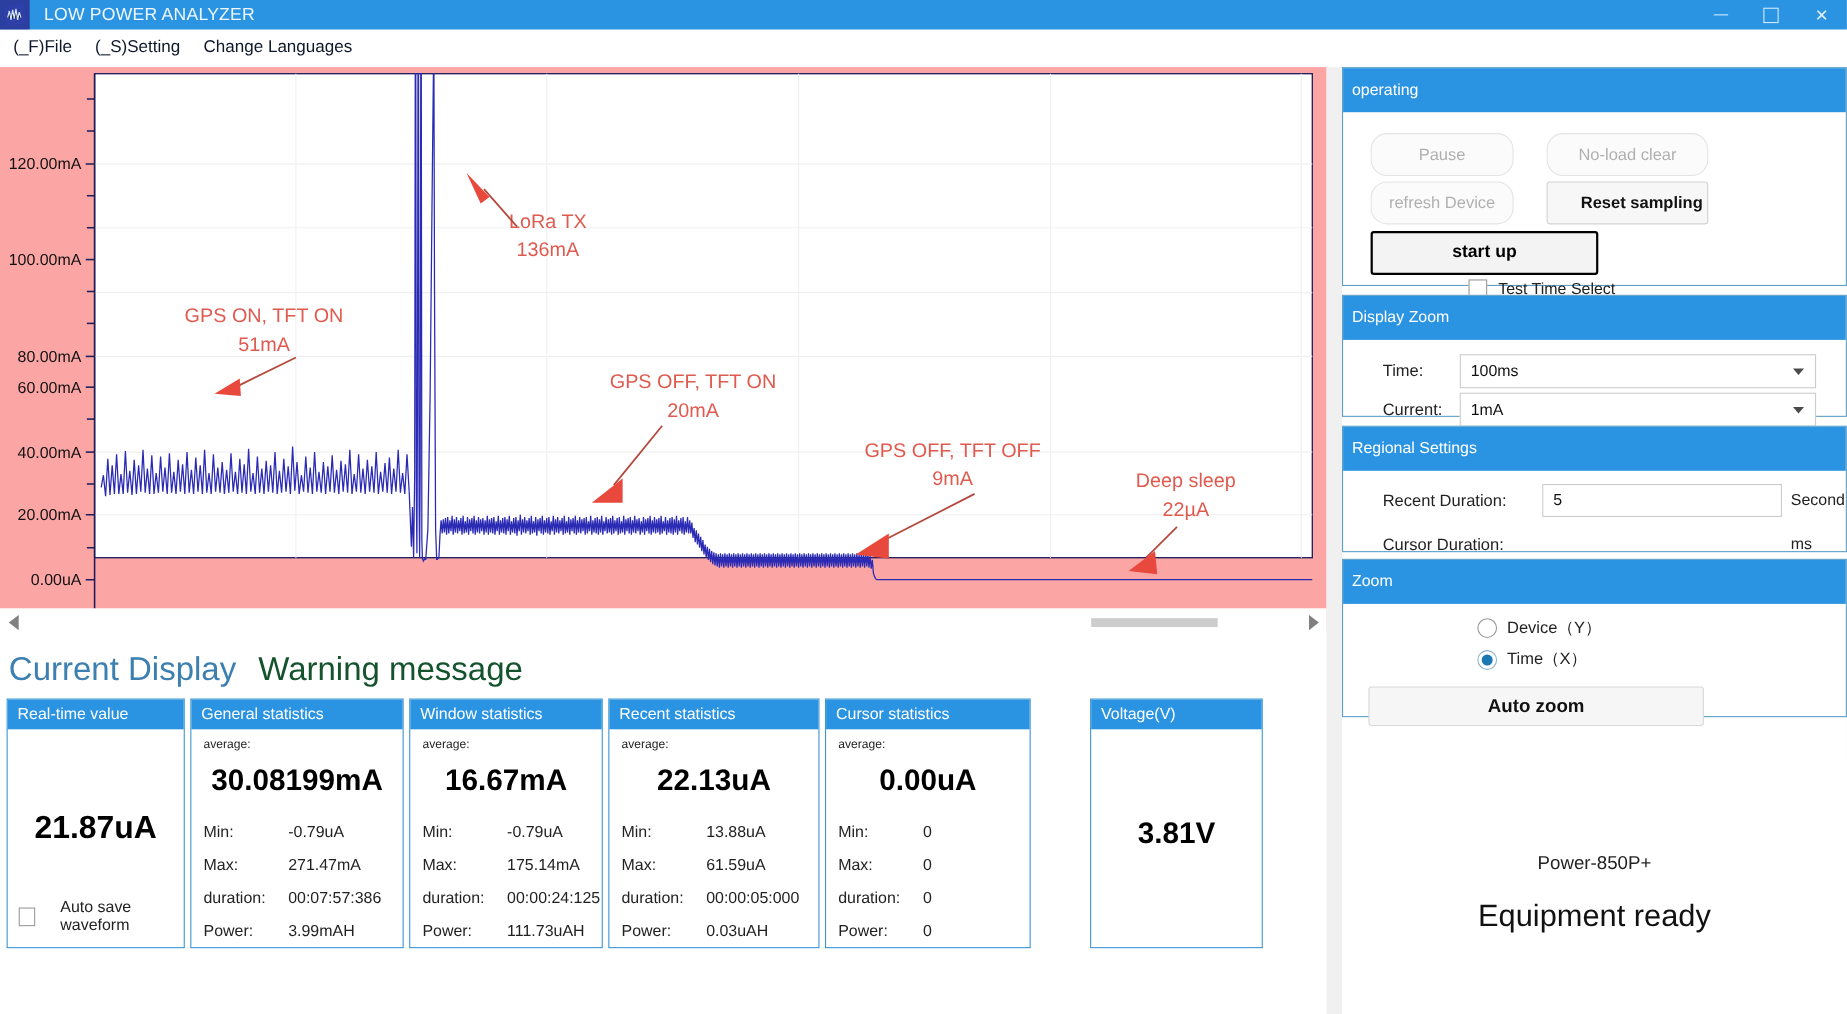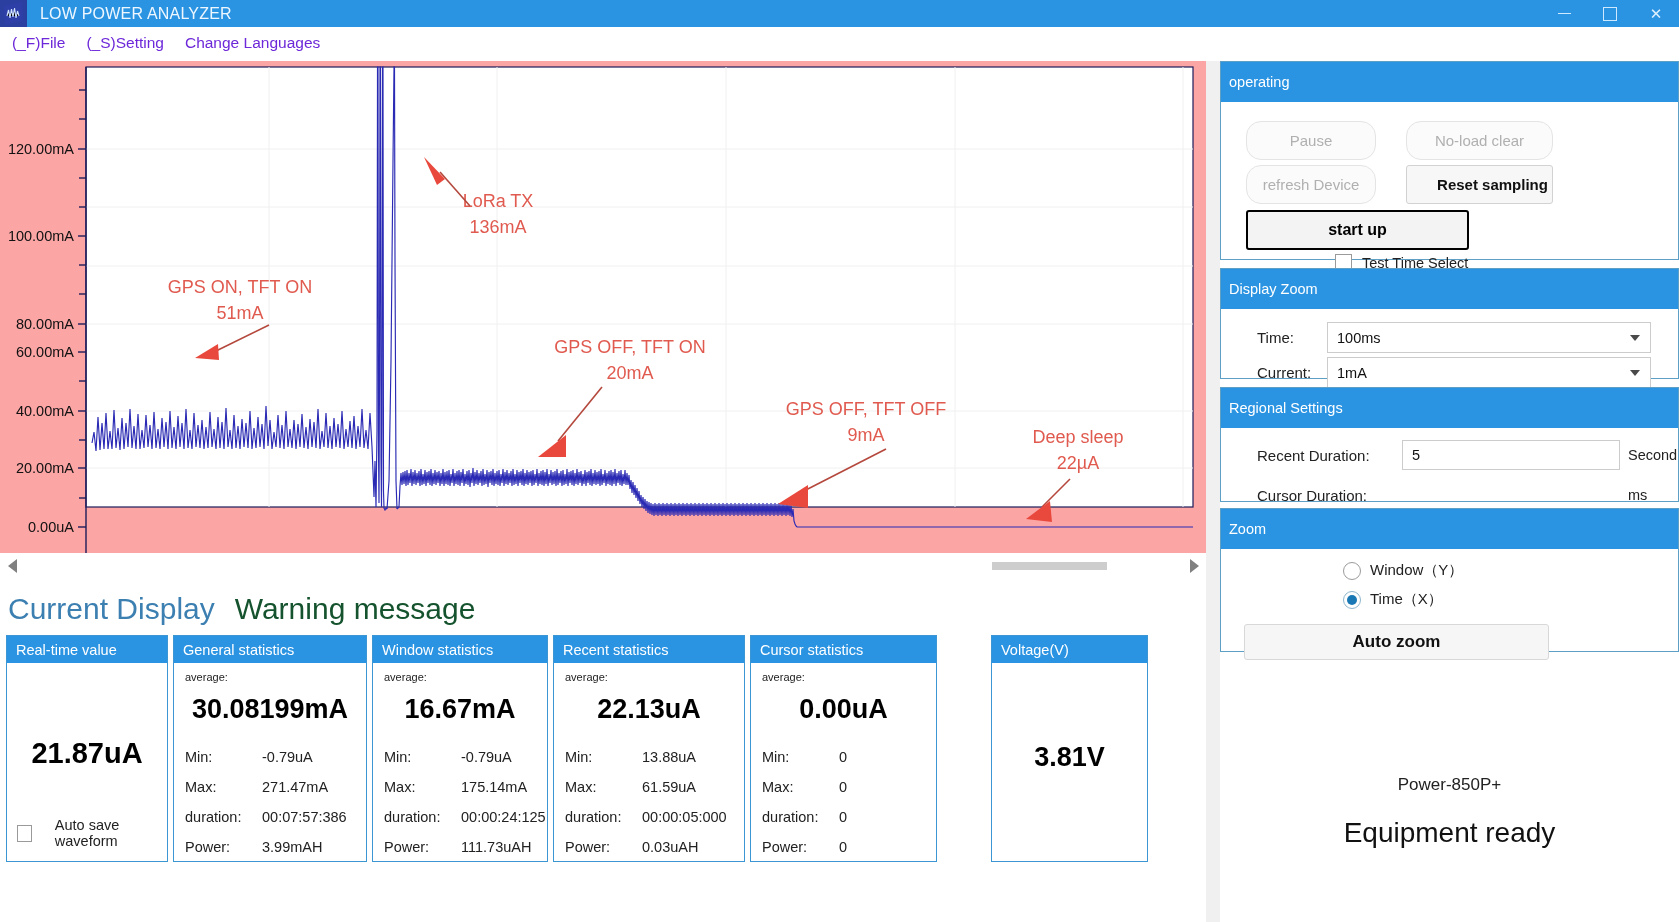--- a/index.html
+++ b/index.html
@@ -11,21 +11,21 @@
   .logo{width:27px;height:27px;flex:0 0 27px;position:relative;background:#2b3fa0;overflow:hidden;}
   .logo svg{position:absolute;left:0;top:0;}
   .title-text{color:#eef7ff;font-size:16px;letter-spacing:.2px;margin-left:13px;}
   .wbtns{margin-left:auto;display:flex;align-items:center;height:27px;}
   .wbtn{width:46px;height:27px;display:flex;align-items:center;justify-content:center;color:#dff0ff;font-size:15px;}
   .wbtn .min{display:block;width:13px;height:1px;background:#cfeaff;}
   .wbtn .max{display:block;width:12px;height:12px;border:1px solid #cfeaff;}
 
   
   .menubar{position:absolute;left:0;top:27px;width:1679px;height:32px;background:#fff;display:flex;align-items:center;}
-  .menuitem{font-size:15.5px;color:#6d28d9;padding:0 9px;margin-left:3px;line-height:32px;}
+  .menuitem{font-size:15.5px;color:#0f172a;padding:0 9px;margin-left:3px;line-height:32px;}
 
   
   .chartwrap{position:absolute;left:0;top:61px;width:1206px;height:513px;background:#fca5a5;}
   .chartsvg{display:block;}
 
   
   .hscroll{position:absolute;left:0;top:553px;width:1206px;height:25px;background:#fff;display:flex;align-items:center;}
   .arrowL,.arrowR{width:24px;height:25px;display:flex;align-items:center;justify-content:center;}
   .tri{width:0;height:0;border-top:7px solid transparent;border-bottom:7px solid transparent;}
   .tri.l{border-right:9px solid #808080;}
@@ -350,21 +350,21 @@
   <div class="rightpanel">
     <div class="rpinner">
 
       <div class="group" style="top:0px;width:459px;height:199px;">
         <div class="ghead">operating</div>
         <div class="gbody" style="height:172px;">
           <div class="btn dis" style="left:25px;top:19px;width:130px;height:39px;">Pause</div>
           <div class="btn dis" style="left:185px;top:19px;width:147px;height:39px;">No-load clear</div>
           <div class="btn dis" style="left:25px;top:63px;width:130px;height:39px;">refresh Device</div>
           <div class="btn strong" style="left:185px;top:63px;width:147px;height:39px;padding-left:26px;">Reset sampling</div>
-          <div class="btn primary" style="left:25px;top:108px;width:223px;height:40px;">start up</div>
+          <div class="btn primary" style="left:25px;top:108px;width:207px;height:40px;">start up</div>
           <div class="ttsel" style="left:114px;top:152px;text-align:right;">
             <i class="cbox"></i>
             <span>Test Time Select</span>
           </div>
         </div>
       </div>
 
       <div class="group" style="top:207px;width:459px;height:111px;">
         <div class="ghead">Display Zoom</div>
         <div class="gbody" style="height:84px;">
@@ -399,21 +399,21 @@
             <span class="unit" style="margin-left:8px;">ms</span>
           </div>
         </div>
       </div>
 
       <div class="group" style="top:447px;width:459px;height:144px;">
         <div class="ghead">Zoom</div>
         <div class="gbody" style="height:117px;">
           <div class="radio" style="left:122px;top:12px;">
             <i class="ring"></i>
-            <span>Window（Y）</span>
+            <span>Device（Y）</span>
           </div>
           <div class="radio" style="left:122px;top:41px;">
             <i class="ring on"></i>
             <span>Time（X）</span>
           </div>
           <div class="azbtn" style="left:23px;top:75px;width:305px;height:36px;">Auto zoom</div>
         </div>
       </div>
 
       <div style="position:absolute;top:591px;width:459px;height:270px;">

